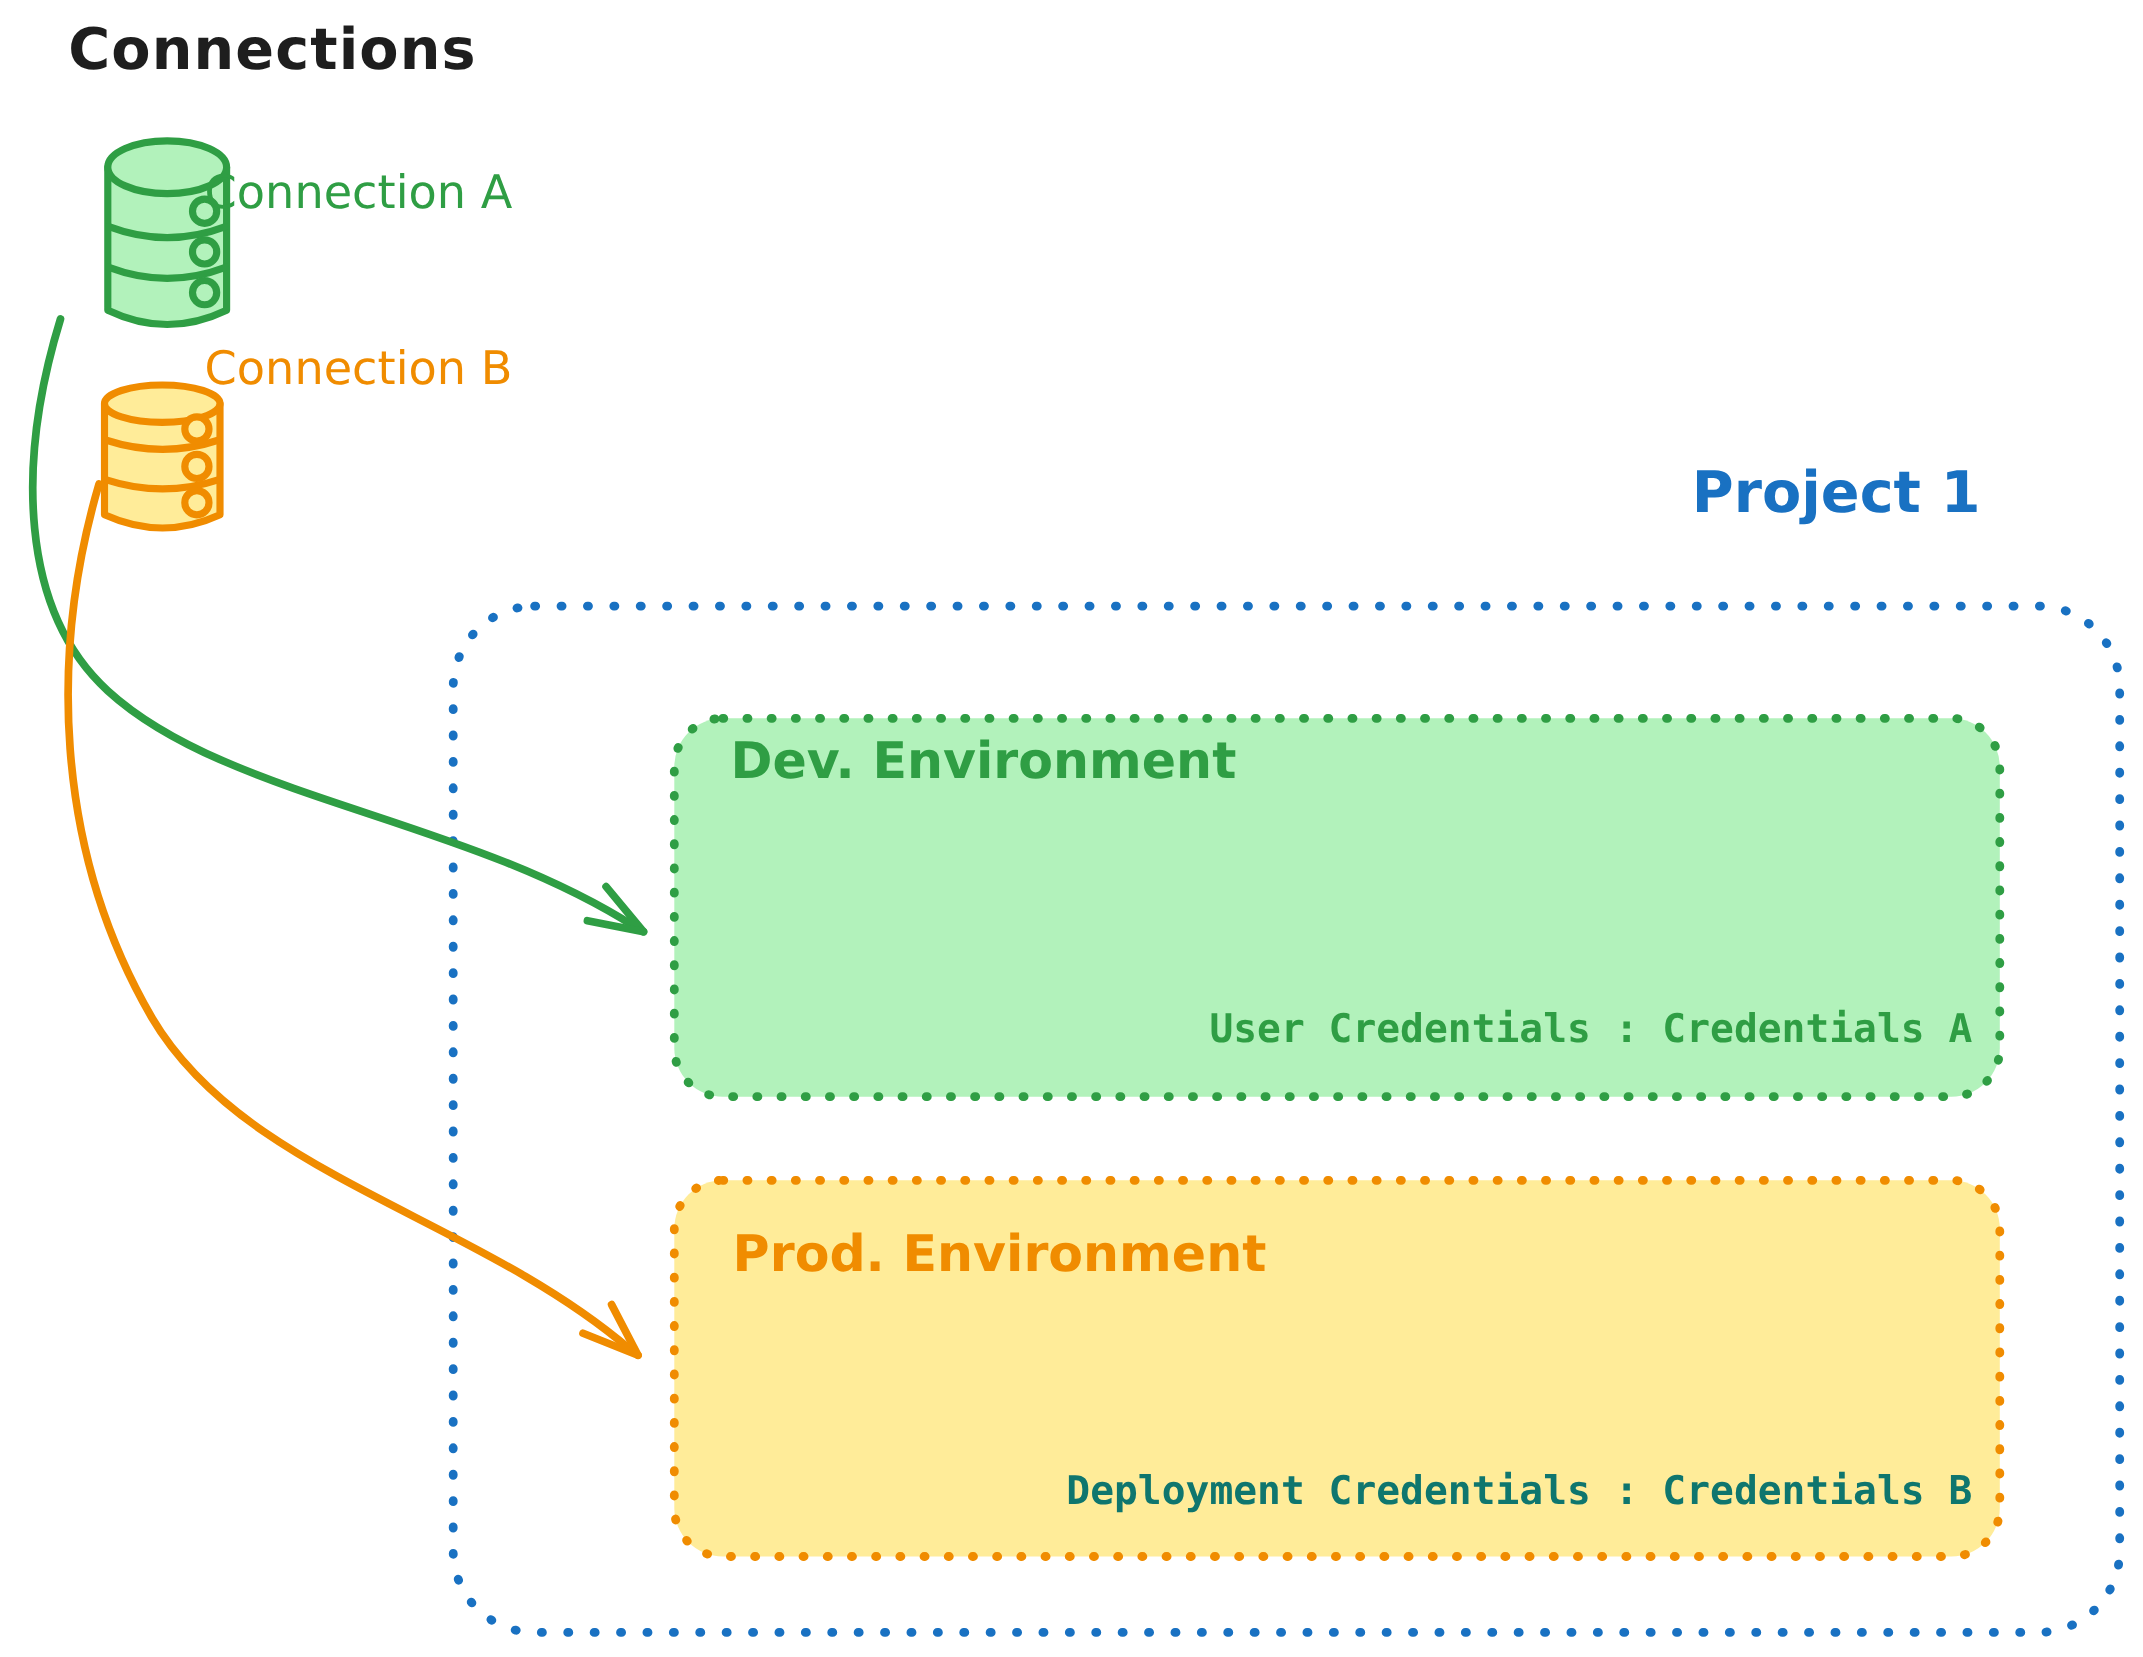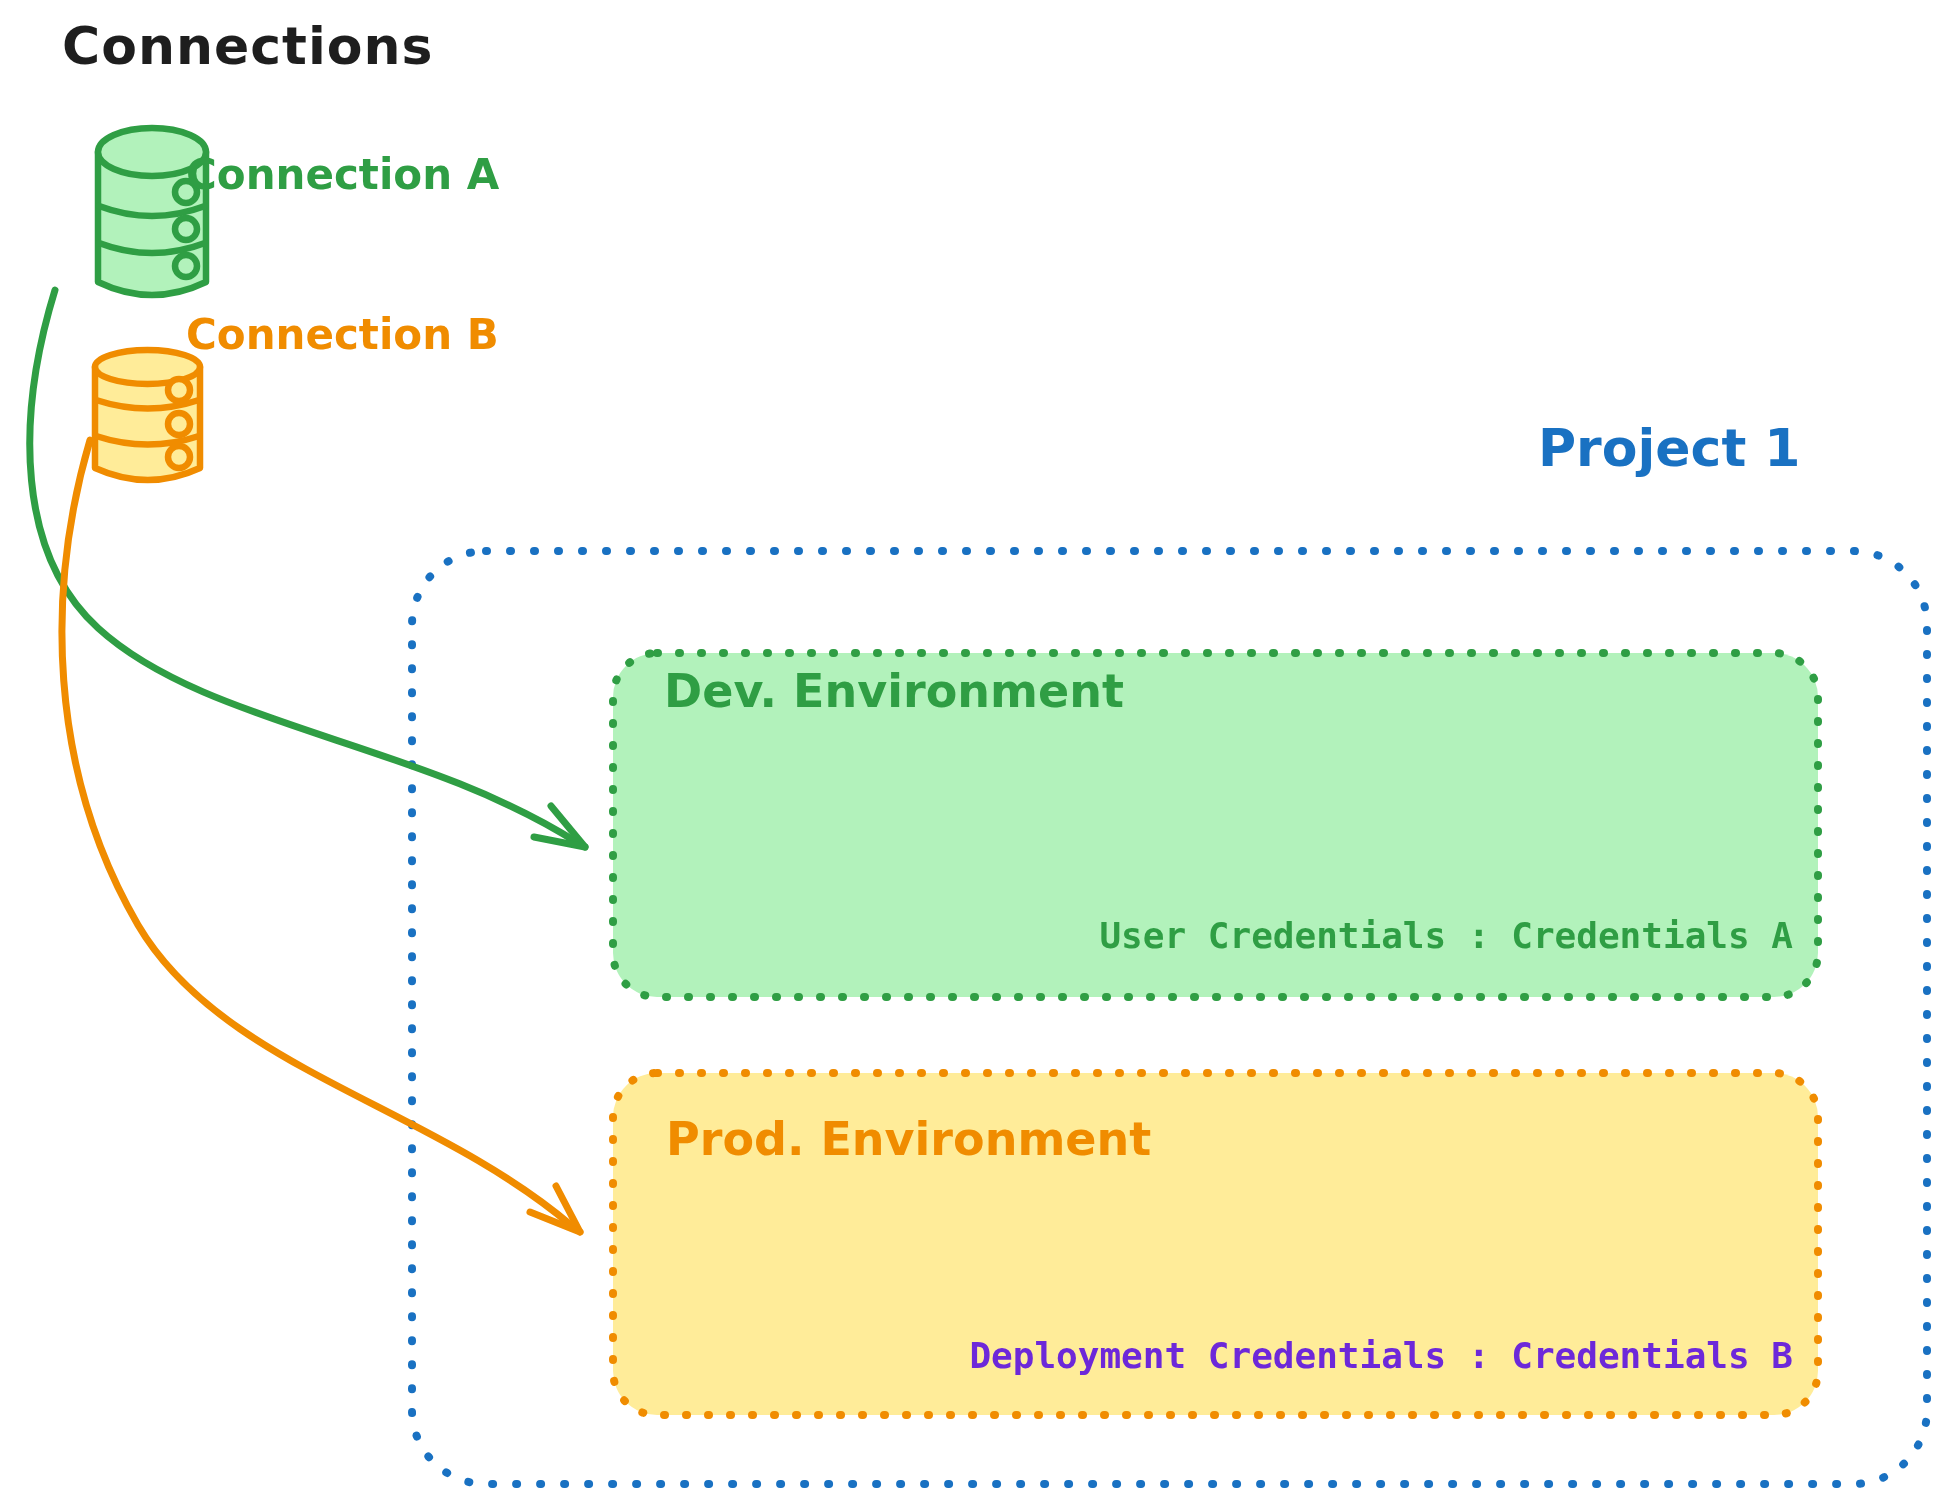--- a/index.html
+++ b/index.html
@@ -28,21 +28,21 @@
   }
   .title {
     left: 62px; top: 18px;
     font-size: 52px;
     font-weight: 700;
     color: #1e1e1e;
     letter-spacing: 1px;
   }
   .conn-label {
     font-size: 42px;
-    font-weight: 700;
+    font-weight: 400;
   }
   .conn-a { left: 186px; top: 152px; color: #2f9e44; }
   .conn-b { left: 186px; top: 312px; color: #f08c00; }
   .project-label {
     left: 1538px; top: 420px;
     font-size: 52px;
     font-weight: 700;
     color: #1971c2;
   }
   .env-title {
@@ -52,21 +52,21 @@
   .dev-title  { left: 664px; top: 666px;  color: #2f9e44; }
   .prod-title { left: 666px; top: 1114px; color: #f08c00; }
   .cred {
     right: 155px;
     font-family: "DejaVu Sans Mono", "Liberation Mono", monospace;
     font-size: 36px;
     font-weight: 700;
     text-align: right;
   }
   .dev-cred  { top: 916px;  color: #2f9e44; }
-  .prod-cred { top: 1336px; color: #6d28d9; }
+  .prod-cred { top: 1336px; color: #0f766e; }
 </style>
 </head>
 <body>
 
 <div class="stage">
 
   <svg class="shapes" viewBox="0 0 1948 1506" xmlns="http://www.w3.org/2000/svg">
 
     <rect x="412" y="551" width="1515" height="933" rx="74" ry="74" fill="none" stroke="#1971c2" stroke-width="8" stroke-linecap="round" stroke-dasharray="1 23"></rect>
 

